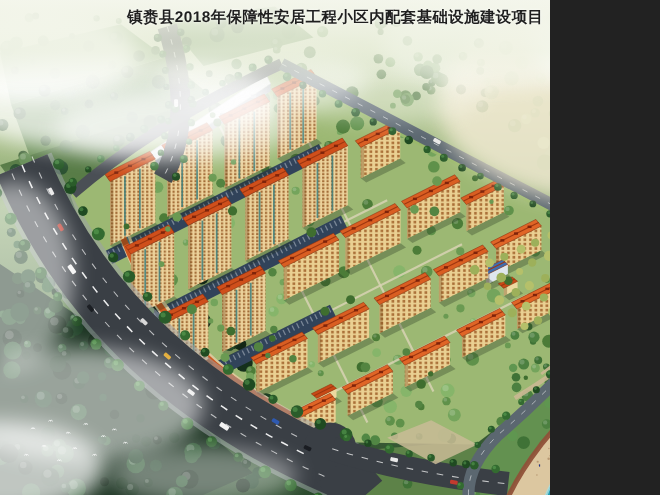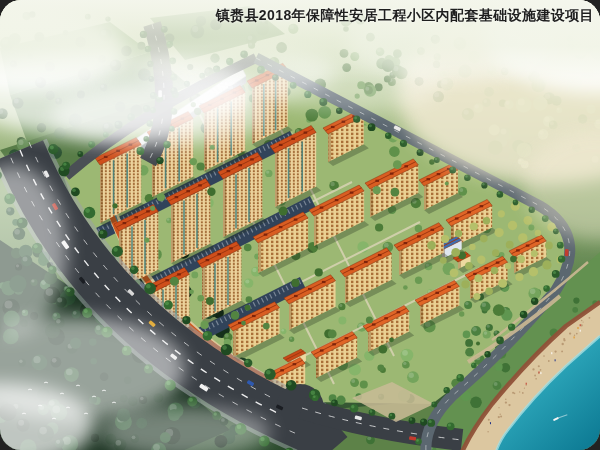--- a/index.html
+++ b/index.html
@@ -1,17 +1,17 @@
 <!DOCTYPE html>
 <html><head>
 <meta charset="utf-8">
 <style>
   html,body{margin:0;padding:0;background:#222;}
-  .stage{position:relative;width:600px;height:450px;overflow:hidden;background:#cfd8bd;
-         font-family:"Liberation Sans",sans-serif;border-radius:21px;}
+  .stage{position:relative;width:500px;height:450px;overflow:hidden;background:#cfd8bd;
+         font-family:"Liberation Sans",sans-serif;}
   .stage svg{position:absolute;left:0;top:0;}
   .title{position:absolute;top:7px;right:6px;font-size:14px;font-weight:bold;
          letter-spacing:.4px;color:#1f1f1f;text-shadow:0 0 3px rgba(255,255,255,.85);
          white-space:nowrap;}
 </style>
 </head>
 <body>
 
 <div class="stage">
   <svg id="scene" width="600" height="450" viewBox="0 0 600 450">

